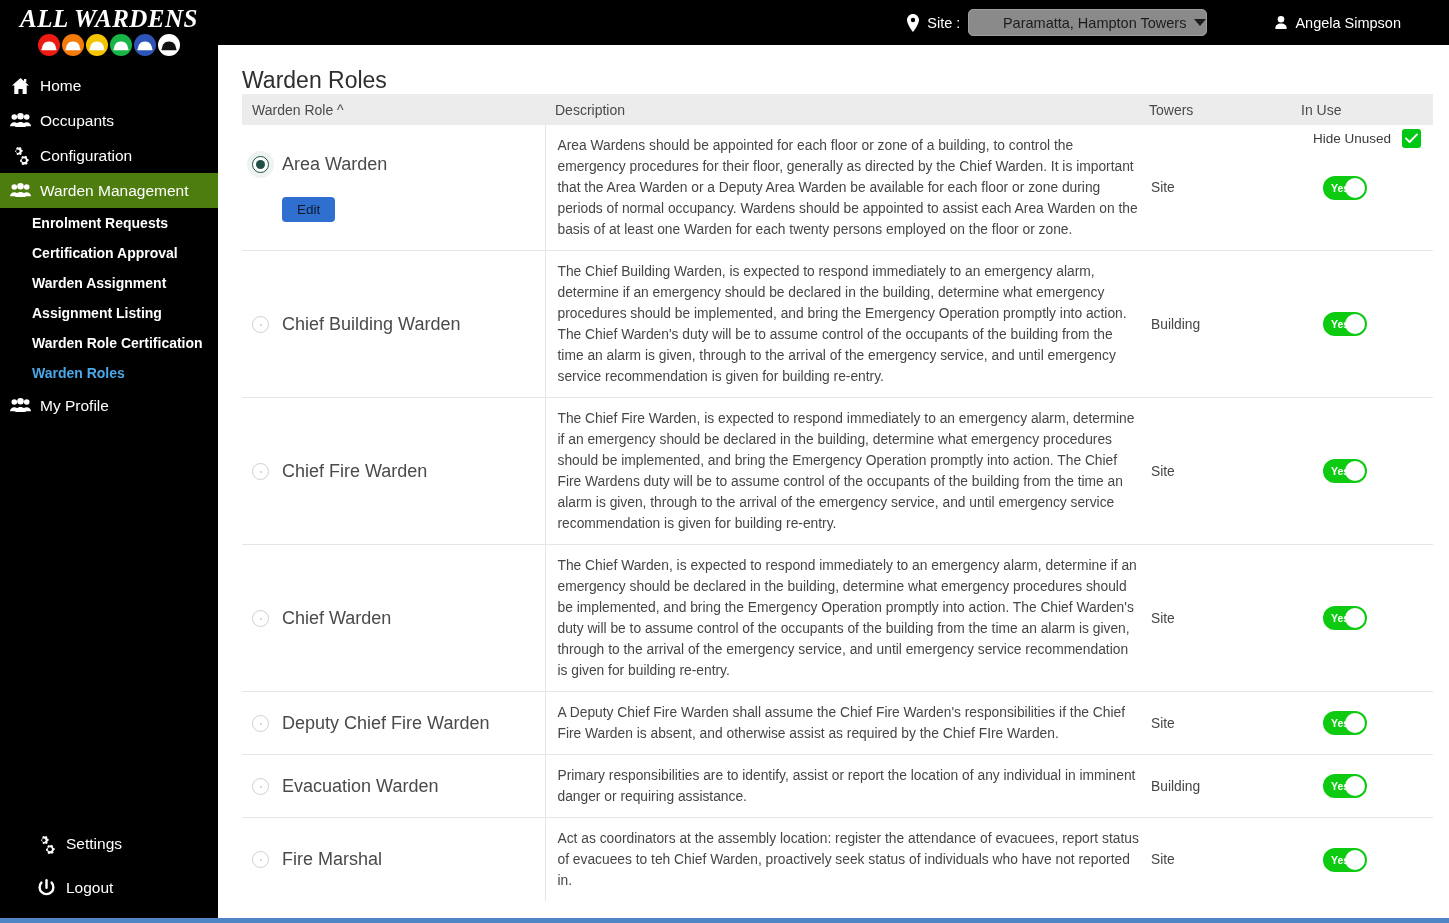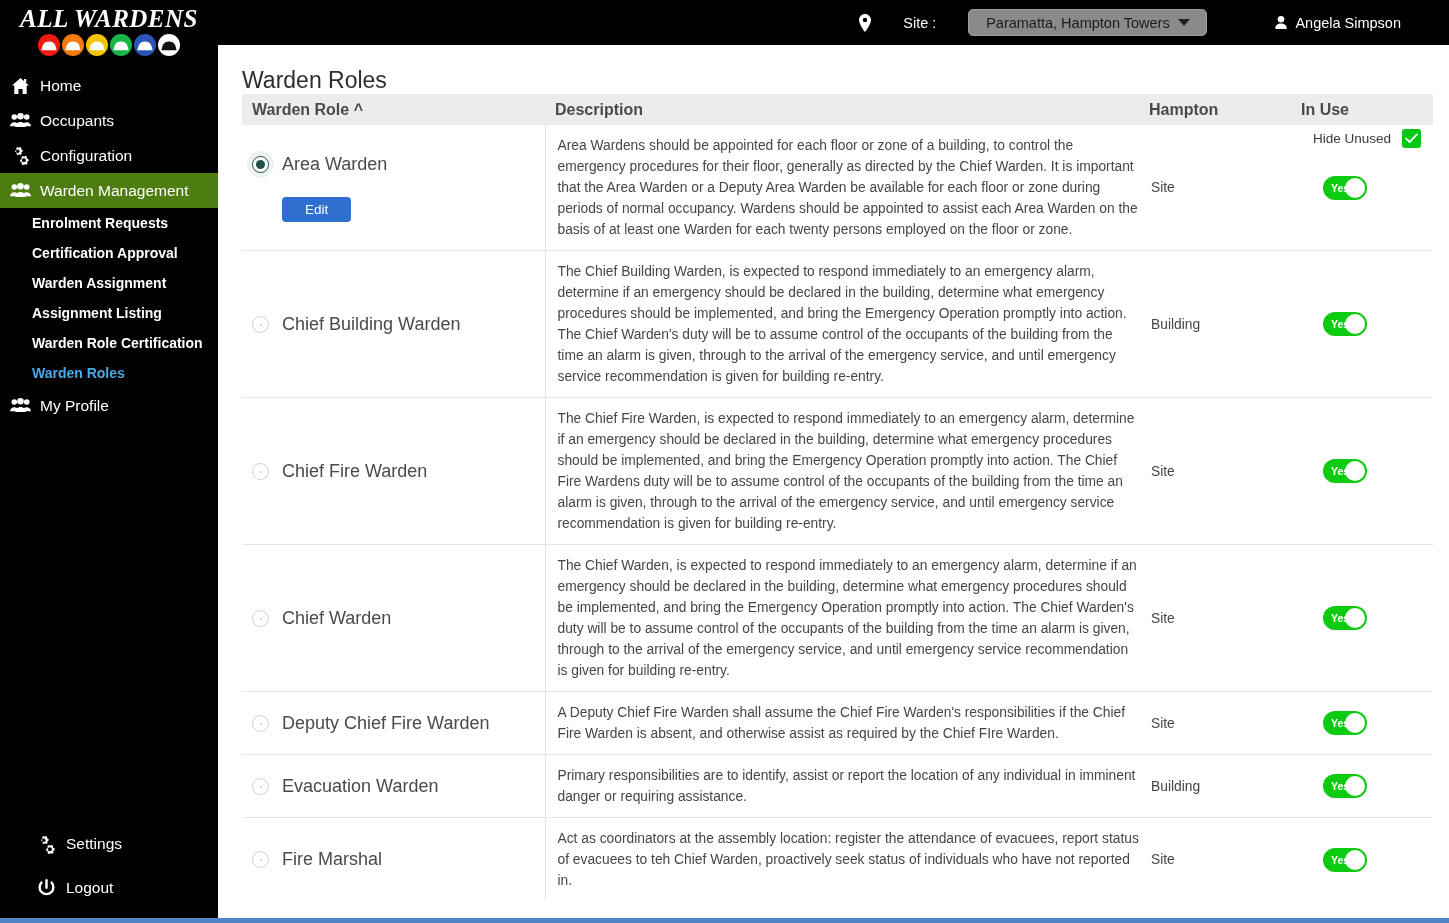--- a/index.html
+++ b/index.html
@@ -61,28 +61,28 @@
   }
 
   
   .topbar {
     position: absolute; left: 218px; top: 0;
     width: 1231px; height: 45px;
     background: #000000;
     display: flex; align-items: center; justify-content: flex-end;
     padding-right: 48px;
   }
-  .site-group { display: flex; align-items: center; color: #fff; font-size: 14.5px; gap: 24px; }
+  .site-group { display: flex; align-items: center; color: #fff; font-size: 14.5px; }
   .pin-ico { margin-right: 7px; display: flex; }
   .site-label { margin-right: 8px; }
   .site-select {
     background: #8a8a8a; color: #1c1c1c;
     border: 1px solid #9e9e9e; border-radius: 5px;
     height: 27px; min-width: 239px;
-    display: flex; align-items: center; justify-content: center;
+    display: flex; align-items: center; justify-content: flex-end;
     gap: 8px; font-size: 14.5px; cursor: pointer;
   }
   .caret { width: 0; height: 0; border-left: 6px solid transparent; border-right: 6px solid transparent; border-top: 7px solid #1c1c1c; }
   .user-group { display: flex; align-items: center; color: #fff; font-size: 14.5px; margin-left: 66px; }
   .user-group .u-ico { margin-right: 6px; display: flex; }
 
   
   .main {
     position: absolute; left: 218px; top: 45px;
     width: 1231px; height: 878px;
@@ -101,21 +101,21 @@
   .chk {
     width: 19px; height: 19px; background: #00c814;
     border-radius: 3px;
     display: flex; align-items: center; justify-content: center;
     cursor: pointer;
   }
 
   table.roles { width: 1191px; margin-left: 24px; border-collapse: collapse; table-layout: fixed; }
   table.roles thead th {
     background: #ececec; color: #4a4a4a;
-    font-size: 16px; font-weight: bold;
+    font-size: 14px; font-weight: normal;
     text-align: left; height: 31px; padding: 0 0 0 10px;
     vertical-align: middle;
   }
   .col-role { width: 303px; }
   .col-desc { width: 594px; }
   .col-domain { width: 152px; }
   .col-use { width: 142px; }
 
   table.roles tbody td {
     border-top: 1px solid #e6e6e6;
@@ -143,23 +143,23 @@
   .role-name { font-size: 18px; color: #4a4a4a; }
 
   .desc {
     font-size: 13.8px; color: #555555; line-height: 21px;
     border-left: 1px solid #e6e6e6; padding-left: 12px !important;
   }
   .domain { font-size: 13.8px; color: #4a4a4a; padding-left: 12px !important; }
 
   .edit-btn {
     display: inline-block; margin-top: 22px; margin-left: 30px;
-    background: #2f6fd0; color: #ffffff;
+    background: #2f6fd0; color: #0f172a;
     font-size: 13.5px; border: none; border-radius: 4px;
-    padding: 5px 23px; cursor: pointer;
+    padding: 5px 15px; cursor: pointer;
   }
 
   .toggle {
     width: 44px; height: 24px; border-radius: 12px;
     background: #0ecb12; position: relative;
     display: flex; align-items: center;
     cursor: pointer;
   }
   .toggle .t-lbl {
     color: #ffffff; font-size: 10.5px; font-weight: bold;
@@ -357,21 +357,21 @@
           <col class="col-domain">
           <col class="col-use">
       </colgroup>
       <thead>
         <tr>
           <th>
             <span>Warden Role</span>
             <span>^</span>
           </th>
           <th>Description</th>
-          <th>Hampton</th>
+          <th>Towers</th>
           <th>In Use</th>
         </tr>
       </thead>
       <tbody>
           <tr>
             <td><div class="role-cell">
                 <span class="radio sel"></span>
                 <span class="role-name">Area Warden</span>
               </div><button class="edit-btn">Edit</button></td>
             <td class="desc">Area Wardens should be appointed for each floor or zone of a building, to control the emergency procedures for their floor, generally as directed by the Chief Warden. It is important that the Area Warden or a Deputy Area Warden be available for each floor or zone during periods of normal occupancy. Wardens should be appointed to assist each Area Warden on the basis of at least one Warden for each twenty persons employed on the floor or zone.</td>

